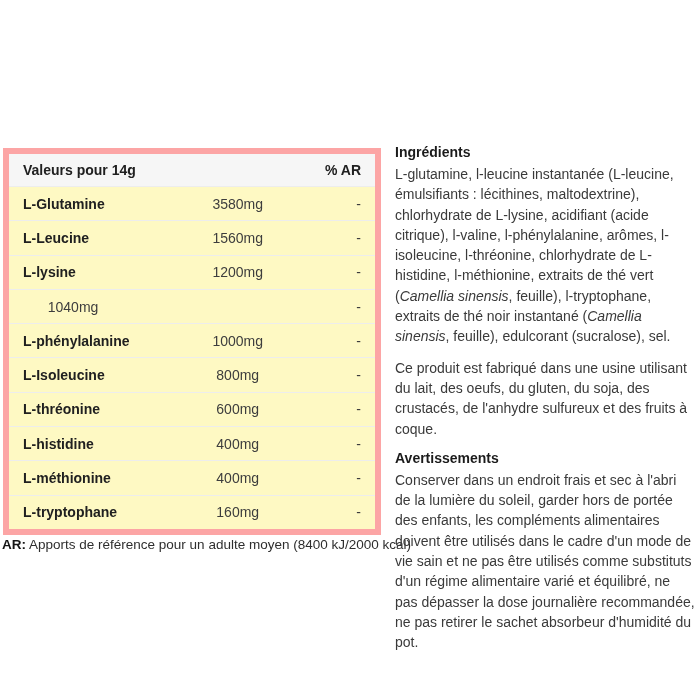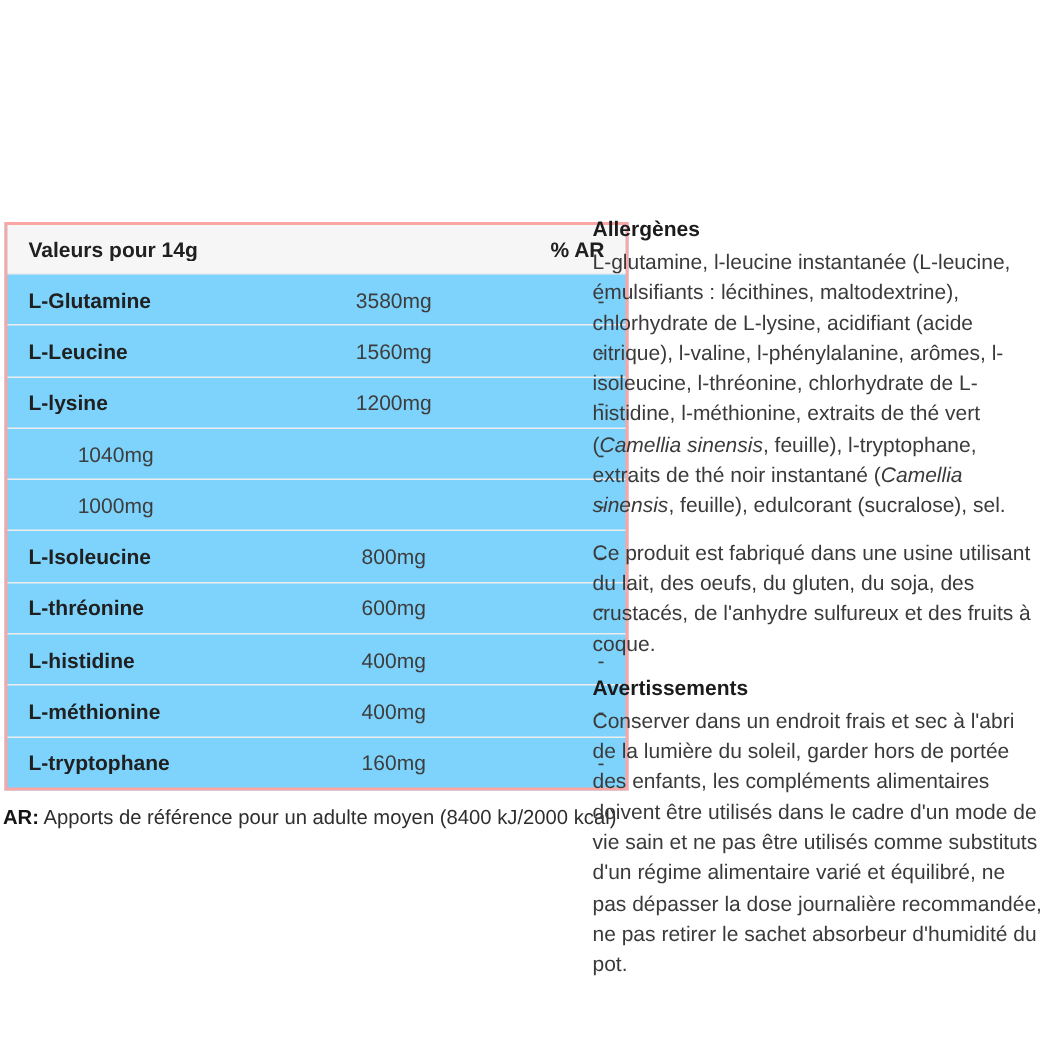--- a/index.html
+++ b/index.html
@@ -6,22 +6,22 @@
   html,body { background:#fff; }
   body {
     width:700px; height:700px; overflow:hidden;
     font-family:"Liberation Sans", sans-serif;
     -webkit-font-smoothing:antialiased;
   }
   .page { position:relative; width:700px; height:700px; background:#fff; }
 
   
   .nutrition {
-    position:absolute; left:3px; top:148px; width:416px;
-    border:2px solid #fca5a5; background:#7dd3fc;
+    position:absolute; left:3px; top:148px; width:378px;
+    border:6px solid #fca5a5; background:#fef9c3;
   }
   .row {
     display:flex; align-items:center; height:34.3px;
     border-top:1px solid #ededed;
     font-size:14px; color:#3d3d3d;
   }
   .row.head {
     border-top:none; height:32px;
     background:#f6f6f6; color:#202020; font-weight:bold;
   }
@@ -81,20 +81,21 @@
         <span class="cell-val">1200mg</span>
         <span class="cell-ar">-</span>
       </div>
 
       <div class="row">
         <span class="cell-val">1040mg</span>
         <span class="cell-ar">-</span>
       </div>
 
       <div class="row">
+        <span class="cell-name">L-phénylalanine</span>
         <span class="cell-val">1000mg</span>
         <span class="cell-ar">-</span>
       </div>
 
       <div class="row">
         <span class="cell-name">L-Isoleucine</span>
         <span class="cell-val">800mg</span>
         <span class="cell-ar">-</span>
       </div>
 
@@ -122,21 +123,21 @@
         <span class="cell-ar">-</span>
       </div>
     </section>
 
   <p class="footnote">
     <b>AR:</b>
     <span>Apports de référence pour un adulte moyen (8400 kJ/2000 kcal)</span>
   </p>
 
   <aside class="info">
-    <h3>Allergènes</h3>
+    <h3>Ingrédients</h3>
     <p><span>L-glutamine, l-leucine instantanée (L-leucine, émulsifiants : lécithines, maltodextrine), chlorhydrate de L-lysine, acidifiant (acide citrique), l-valine, l-phénylalanine, arômes, l-isoleucine, l-thréonine, chlorhydrate de L-histidine, l-méthionine, extraits de thé vert (</span><i>Camellia sinensis</i><span>, feuille), l-tryptophane, extraits de thé noir instantané (</span><i>Camellia sinensis</i><span>, feuille), edulcorant (sucralose), sel.</span></p>
 
     <p>Ce produit est fabriqué dans une usine utilisant du lait, des oeufs, du gluten, du soja, des crustacés, de l'anhydre sulfureux et des fruits à coque.</p>
 
     <h3>Avertissements</h3>
     <p>Conserver dans un endroit frais et sec à l'abri de la lumière du soleil, garder hors de portée des enfants, les compléments alimentaires doivent être utilisés dans le cadre d'un mode de vie sain et ne pas être utilisés comme substituts d'un régime alimentaire varié et équilibré, ne pas dépasser la dose journalière recommandée, ne pas retirer le sachet absorbeur d'humidité du pot.</p>
   </aside>
 
 </div>
 

